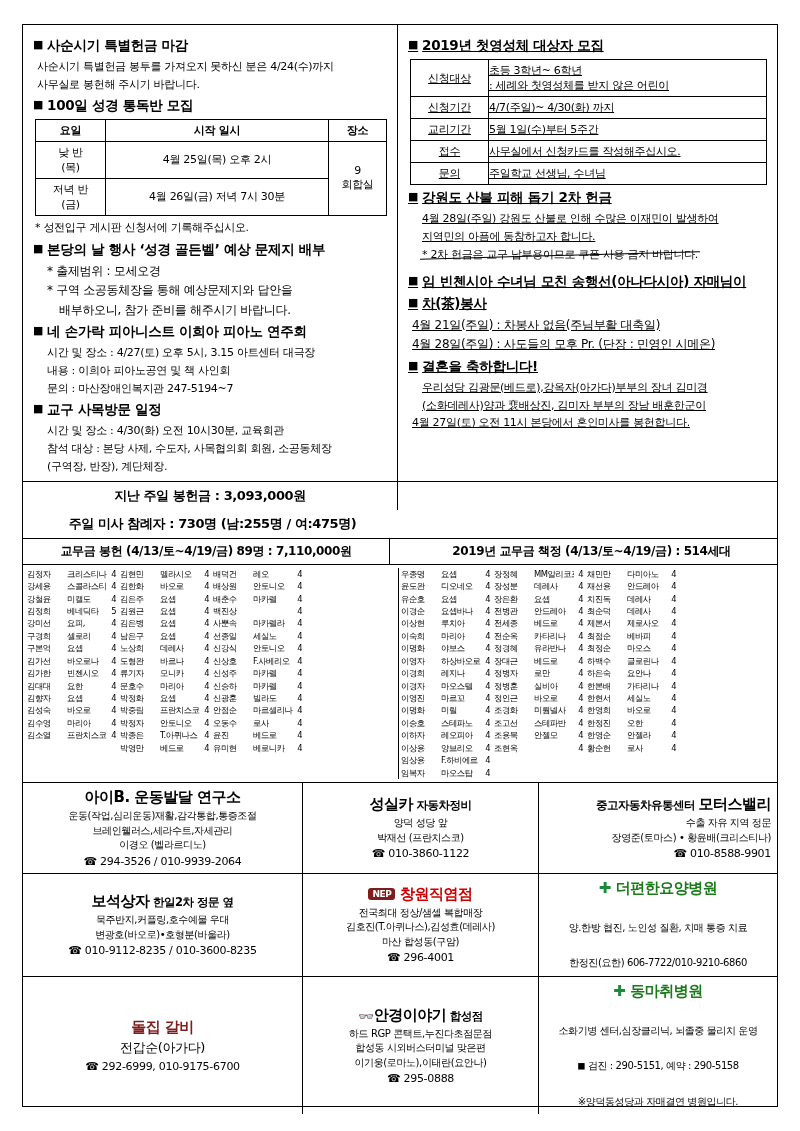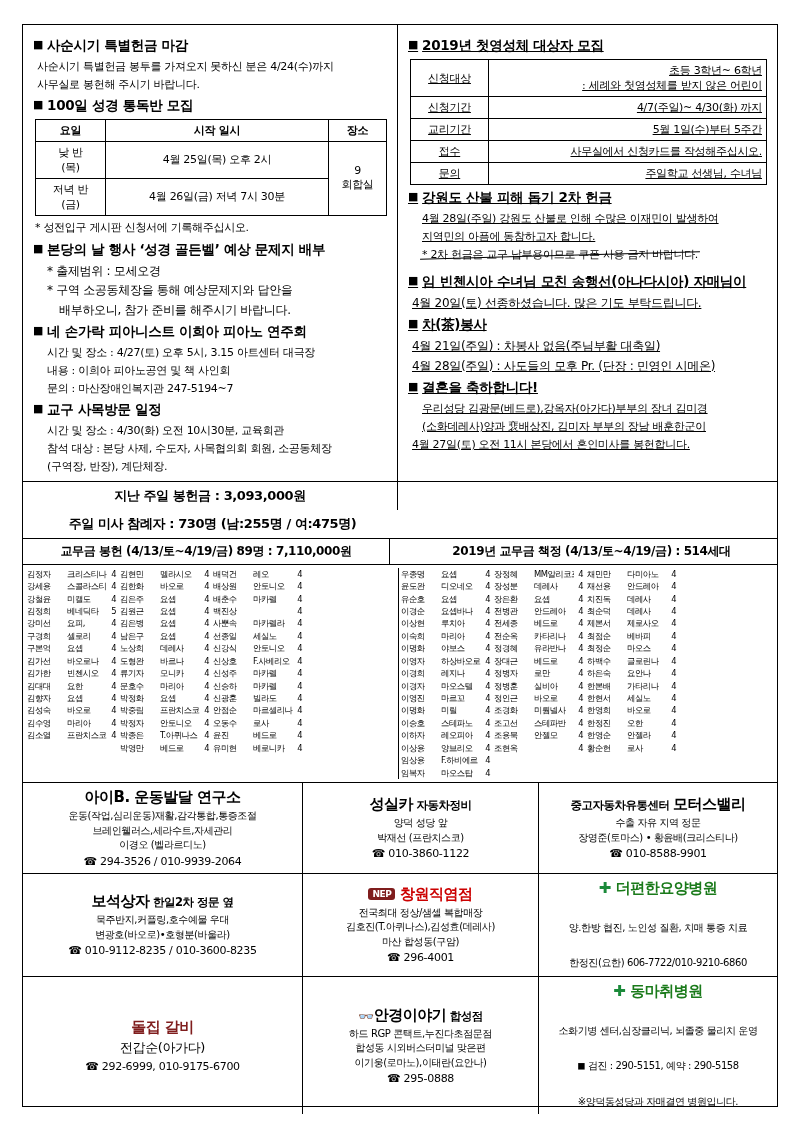--- a/index.html
+++ b/index.html
@@ -19,21 +19,21 @@
   .col-left { width:375px; border-right:1px solid #000; padding:8px 8px 4px 10px; }
   .col-right { width:379px; padding:8px 8px 4px 10px;text-decoration:underline; }
 
   .hd { font-weight:bold; font-size:13.5px; margin:4px 0 4px 0; letter-spacing:-0.3px; }
   .hd .sq { font-size:11px; vertical-align:2px; margin-right:4px; }
   .body-txt { font-size:11px; line-height:1.45; letter-spacing:-0.3px; margin:0 0 2px 4px; }
   .indent { margin-left:14px; }
 
   table.grid { border-collapse:collapse; width:100%; font-size:11px; }
   table.grid td, table.grid th { border:1px solid #000; padding:3px 4px; text-align:center; letter-spacing:-0.3px; }
-  table.grid td.l { text-align:right; padding-left:6px; }
+  table.grid td.l { text-align:left; padding-left:0; }
 
   .tbl-wrap { margin:3px 2px 4px 2px; }
 
   .note { font-size:11px; margin:4px 0 6px 2px; letter-spacing:-0.3px; }
 
   
   .mark { position:relative; }
   .mark:after {
     content:""; position:absolute; left:-2px; right:-2px; top:52%;
     border-top:1px solid #000; transform:rotate(-1.5deg);
@@ -62,21 +62,21 @@
   
   .ads { flex:1 1 auto; display:flex; flex-direction:column; }
   .adrow { display:flex; border-bottom:1px solid #000; flex:1 1 0; }
   .adrow:last-child { border-bottom:none; }
   .ad { border-right:1px solid #000; padding:5px 6px; text-align:center; display:flex; flex-direction:column; justify-content:center; }
   .ad:last-child { border-right:none; }
   .ad .title { font-weight:bold; font-size:15px; letter-spacing:-0.5px; margin-bottom:2px; }
   .ad .title .sub { font-size:11.5px; font-weight:bold; }
   .ad .line { font-size:10px; line-height:1.45; letter-spacing:-0.4px; }
   .ad .tel { font-size:11px; margin-top:2px; letter-spacing:-0.3px; }
-  .w1 { width:280px; } .w2 { width:236px; } .w3 { width:238px; }
+  .w1 { width:280px; } .w2 { width:236px; } .w3 { width:238px;text-align:right; }
   .w1b { width:280px; } .w2b { width:236px; } .w3b { width:238px;gap:21px; }
 
   .logo-green { color:#1a7a1a; font-weight:bold; }
   .logo-red { color:#c00; font-weight:bold; }
   .logo-blue { color:#7f1d1d; font-weight:bold; }
 
   .nep { display:inline-block; background:#7f1d1d; color:#fff; font-weight:bold; font-size:9px; padding:1px 4px; border-radius:3px; vertical-align:2px; }
   .cross { color:#1b8a3a; font-weight:bold; }
   .inline-ico { font-size:13px; vertical-align:-1px; }
 </style>
@@ -189,21 +189,20 @@
       <div class="hd">
         <span class="sq">■</span><span>강원도 산불 피해 돕기 2차 헌금</span>
       </div>
       <div class="body-txt indent">4월 28일(주일) 강원도 산불로 인해 수많은 이재민이 발생하여</div>
       <div class="body-txt indent">지역민의 아픔에 동참하고자 합니다.</div>
       <div class="body-txt indent mark" style="display:inline-block">* 2차 헌금은 교구 납부용이므로 쿠폰 사용 금지 바랍니다.</div>
 
       <div class="hd" style="margin-top:8px">
         <span class="sq">■</span><span>임 빈첸시아 수녀님 모친 송행선(아나다시아) 자매님이</span>
       </div>
-      <div class="body-txt" style="font-size:12px">4월 20일(토) 선종하셨습니다. 많은 기도 부탁드립니다.</div>
 
       <div class="hd">
         <span class="sq">■</span><span>차(茶)봉사</span>
       </div>
       <div class="body-txt" style="font-size:12px">4월 21일(주일) : 차봉사 없음(주님부활 대축일)</div>
       <div class="body-txt" style="font-size:12px">4월 28일(주일) : 사도들의 모후 Pr. (단장 : 민영인 시메온)</div>
 
       <div class="hd">
         <span class="sq">■</span><span>결혼을 축하합니다!</span>
       </div>

